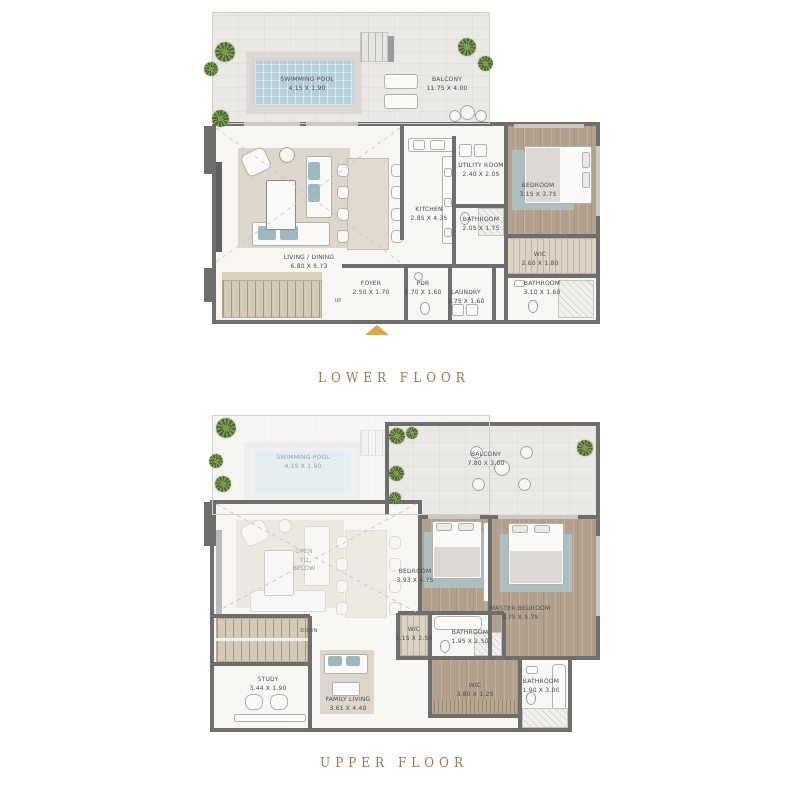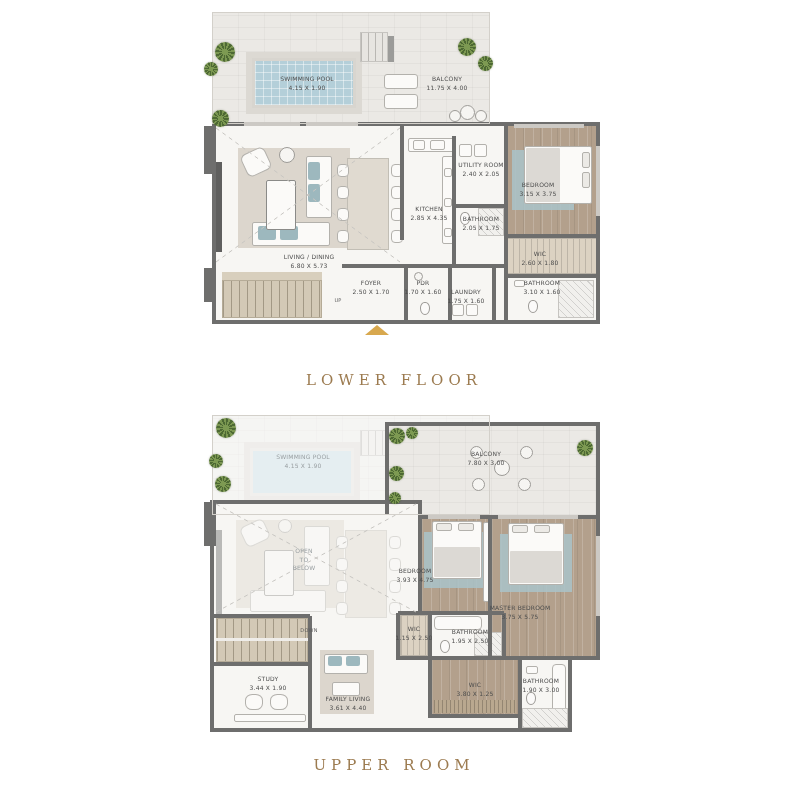--- a/index.html
+++ b/index.html
@@ -14,21 +14,21 @@
   .plant{position:absolute;z-index:4;border-radius:50%;
     background:radial-gradient(circle at 50% 50%, #7d9a52 0 24%, rgba(0,0,0,0) 25%),
       repeating-conic-gradient(#4d6933 0 15deg,#7b9751 15deg 30deg);
     box-shadow:0 0 2px rgba(40,60,20,.35);}
   .label{position:absolute;z-index:5;transform:translate(-50%,-50%);text-align:center;
     font-size:6px;line-height:1.45;color:#4d4d4d;letter-spacing:.2px;white-space:nowrap;}
   .label span{display:block;}
   .ghosttxt{color:#9aa0a3;}
   .tiny{font-size:5px;color:#5c5c5c;}
   .floor-title{position:absolute;z-index:6;transform:translateX(-50%);
-    font-family:"DejaVu Serif",serif;font-size:15px;letter-spacing:5px;color:#9c7b50;}
+    font-family:"DejaVu Serif",serif;font-size:12px;letter-spacing:5px;color:#9c7b50;}
   
   .stone{background-color:#ebe9e5;
     background-image:repeating-linear-gradient(0deg, rgba(0,0,0,.035) 0 1px, rgba(0,0,0,0) 1px 12px),
       repeating-linear-gradient(90deg, rgba(0,0,0,.03) 0 1px, rgba(0,0,0,0) 1px 26px);}
   .marble{background:#f7f6f3;}
   .wood{background-color:#b3a08c;
     background-image:repeating-linear-gradient(90deg, rgba(255,255,255,.18) 0 1px, rgba(0,0,0,0) 1px 9px),
       repeating-linear-gradient(90deg, rgba(0,0,0,.07) 0 1px, rgba(0,0,0,0) 1px 17px);}
   .deck{background:#dcd9d3;}
   .pool{background-color:#b4cfd9;border:3px solid #d8d5cf;box-sizing:border-box;
@@ -329,21 +329,21 @@
       <span>STUDY</span>
       <span>3.44 X 1.90</span>
     </div>
     <div class="label" style="left:348px;top:704px;">
       <span>FAMILY LIVING</span>
       <span>3.61 X 4.40</span>
     </div>
     <div class="label tiny" style="left:309px;top:631px;">
       <span>DOWN</span>
     </div>
-    <div class="floor-title" style="left:394px;top:756px;">UPPER ROOM</div>
+    <div class="floor-title" style="left:394px;top:756px;">UPPER FLOOR</div>
   </div>
 
   <svg id="walls-svg" width="800" height="800" viewBox="0 0 800 800">
     <g stroke="#6e6e6d" stroke-width="4" fill="none">
 
       <rect x="214" y="124" width="384" height="198"></rect>
       <line x1="402" y1="126" x2="402" y2="240"></line>
       <line x1="454" y1="136" x2="454" y2="264"></line>
       <line x1="454" y1="206" x2="506" y2="206"></line>
       <line x1="506" y1="126" x2="506" y2="320"></line>

